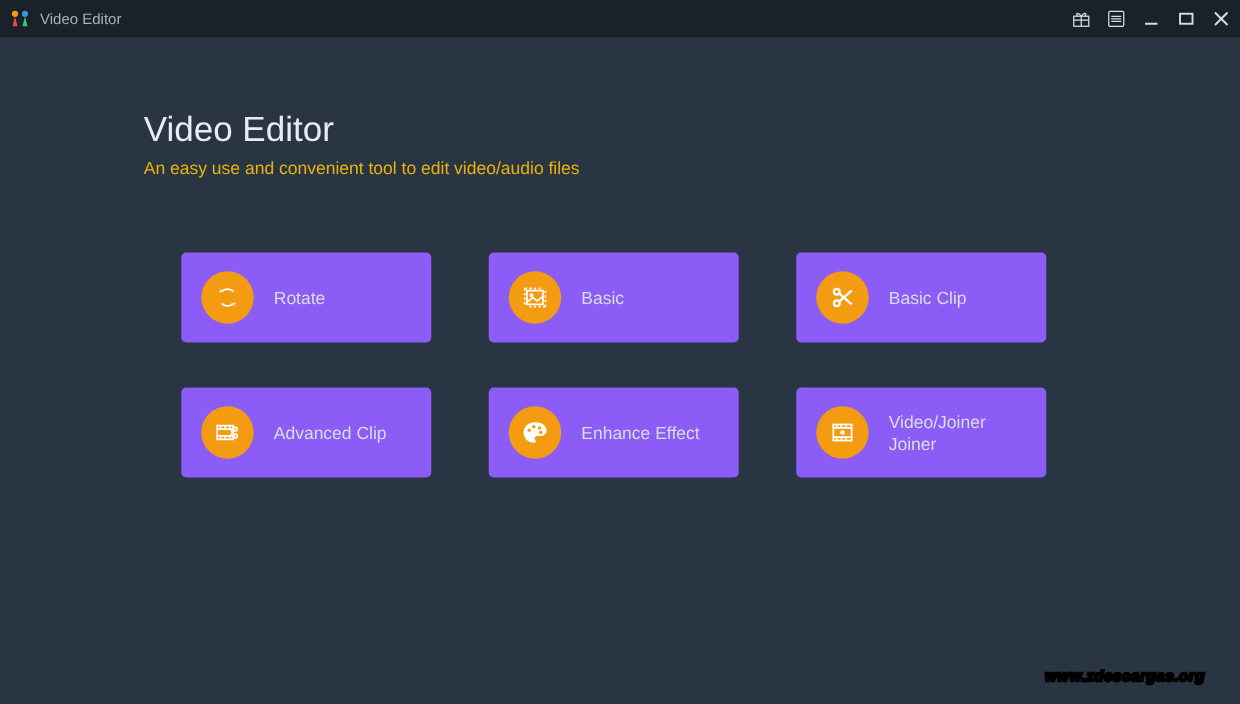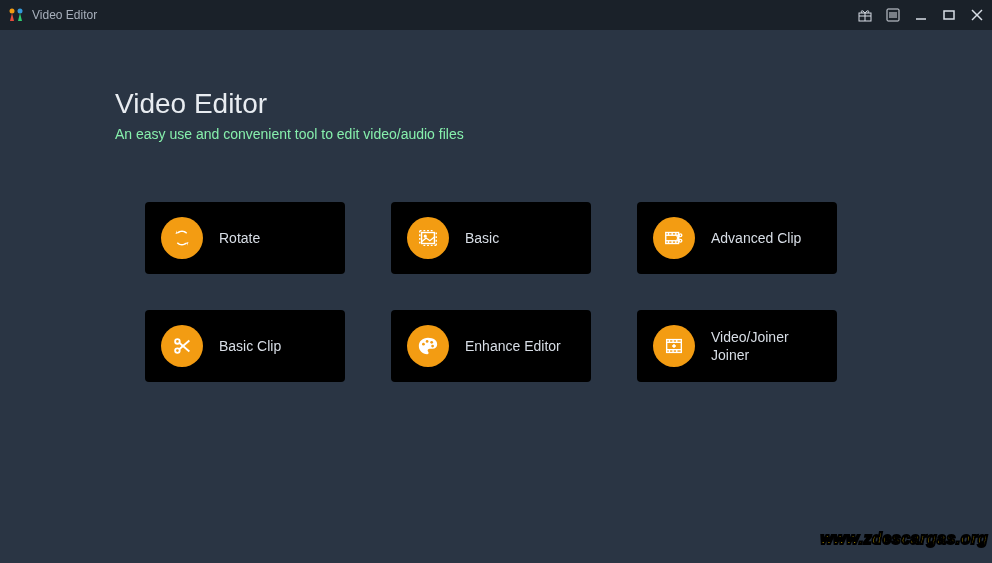--- a/index.html
+++ b/index.html
@@ -59,34 +59,34 @@
       padding: 58px 100px 0 115px;
     }
     .header-title {
       font-size: 28px;
       color: #e8ecf1;
       font-weight: 300;
       margin-bottom: 6px;
     }
     .header-subtitle {
       font-size: 14px;
-      color: #86efac;
+      color: #eab308;
       font-weight: 300;
     }
     .grid {
       margin-top: 60px;
       display: grid;
       grid-template-columns: repeat(3, 200px);
       grid-auto-rows: 72px;
       column-gap: 46px;
       row-gap: 36px;
       margin-left: 30px;
     }
     .card {
-      background: #000000;
+      background: #8b5cf6;
       border-radius: 4px;
       display: flex;
       align-items: center;
       padding: 14px 16px;
       cursor: pointer;
       gap: 16px;
     }
     .card-icon {
       width: 42px;
       height: 42px;
@@ -99,25 +99,25 @@
     }
     .card-label {
       font-size: 14px;
       color: #d8dee6;
       line-height: 1.3;
       max-width: 110px;
     }
     .watermark {
       position: absolute;
       bottom: 15px;
-      right: 4px;
+      right: 28px;
       font-family: Arial, sans-serif;
       font-weight: 900;
       font-style: italic;
-      font-size: 16px;
+      font-size: 12px;
       color: #ffd000;
       -webkit-text-stroke: 2px #000;
       text-stroke: 2px #000;
       letter-spacing: 0.5px;
     }
   </style>
 </head>
 <body>
 
 <div class="titlebar">
@@ -189,20 +189,32 @@
         <svg viewBox="0 0 24 24" width="22" height="22" fill="none" stroke="#fff" stroke-width="1.5">
           <rect x="5" y="6" width="14" height="12"></rect>
           <circle cx="9" cy="10" r="1" fill="#fff"></circle>
           <path d="M5 16 L10 12 L14 15 L19 11"></path>
           <path d="M3 4 L3 18 M21 6 L21 20 M3 4 L17 4 M7 20 L21 20" stroke-dasharray="2 2"></path>
         </svg>
       </span>
       <span class="card-label">Basic</span>
     </div>
 
+
+    <div class="card">
+      <span class="card-icon">
+        <svg viewBox="0 0 24 24" width="22" height="22" fill="none" stroke="#fff" stroke-width="2">
+          <circle cx="7" cy="7" r="2.5"></circle>
+          <circle cx="7" cy="17" r="2.5"></circle>
+          <line x1="9" y1="8.5" x2="20" y2="18"></line>
+          <line x1="9" y1="15.5" x2="20" y2="6"></line>
+        </svg>
+      </span>
+      <span class="card-label">Basic Clip</span>
+    </div>
 
     <div class="card">
       <span class="card-icon">
         <svg viewBox="0 0 24 24" width="22" height="22" fill="none" stroke="#fff" stroke-width="1.5">
           <rect x="3" y="6" width="14" height="12" fill="none"></rect>
           <line x1="3" y1="9" x2="17" y2="9"></line>
           <line x1="3" y1="15" x2="17" y2="15"></line>
           <line x1="6" y1="6" x2="6" y2="9"></line>
           <line x1="10" y1="6" x2="10" y2="9"></line>
           <line x1="14" y1="6" x2="14" y2="9"></line>
@@ -213,41 +225,29 @@
           <circle cx="19" cy="15" r="1.5"></circle>
           <line x1="18" y1="10" x2="15" y2="14"></line>
           <line x1="18" y1="14" x2="15" y2="10"></line>
         </svg>
       </span>
       <span class="card-label">Advanced Clip</span>
     </div>
 
     <div class="card">
       <span class="card-icon">
-        <svg viewBox="0 0 24 24" width="22" height="22" fill="none" stroke="#fff" stroke-width="2">
-          <circle cx="7" cy="7" r="2.5"></circle>
-          <circle cx="7" cy="17" r="2.5"></circle>
-          <line x1="9" y1="8.5" x2="20" y2="18"></line>
-          <line x1="9" y1="15.5" x2="20" y2="6"></line>
-        </svg>
-      </span>
-      <span class="card-label">Basic Clip</span>
-    </div>
-
-    <div class="card">
-      <span class="card-icon">
         <svg viewBox="0 0 24 24" width="22" height="22" fill="#fff">
           <path d="M12 3 C6 3 2 7 2 12 C2 17 6 21 11 21 C13 21 13 19 12 18 C11 17 12 15 14 15 L17 15 C20 15 22 13 22 10 C22 6 18 3 12 3 Z"></path>
           <circle cx="7" cy="10" r="1.5" fill="#f39c12"></circle>
           <circle cx="11" cy="7" r="1.5" fill="#f39c12"></circle>
           <circle cx="16" cy="8" r="1.5" fill="#f39c12"></circle>
           <circle cx="17" cy="12" r="1.5" fill="#f39c12"></circle>
         </svg>
       </span>
-      <span class="card-label">Enhance Editor</span>
+      <span class="card-label">Enhance Effect</span>
     </div>
 
     <div class="card">
       <span class="card-icon">
         <svg viewBox="0 0 24 24" width="22" height="22" fill="none" stroke="#fff" stroke-width="1.5">
           <rect x="4" y="5" width="16" height="14"></rect>
           <line x1="4" y1="8" x2="20" y2="8"></line>
           <line x1="4" y1="16" x2="20" y2="16"></line>
           <line x1="7" y1="5" x2="7" y2="8"></line>
           <line x1="11" y1="5" x2="11" y2="8"></line>

